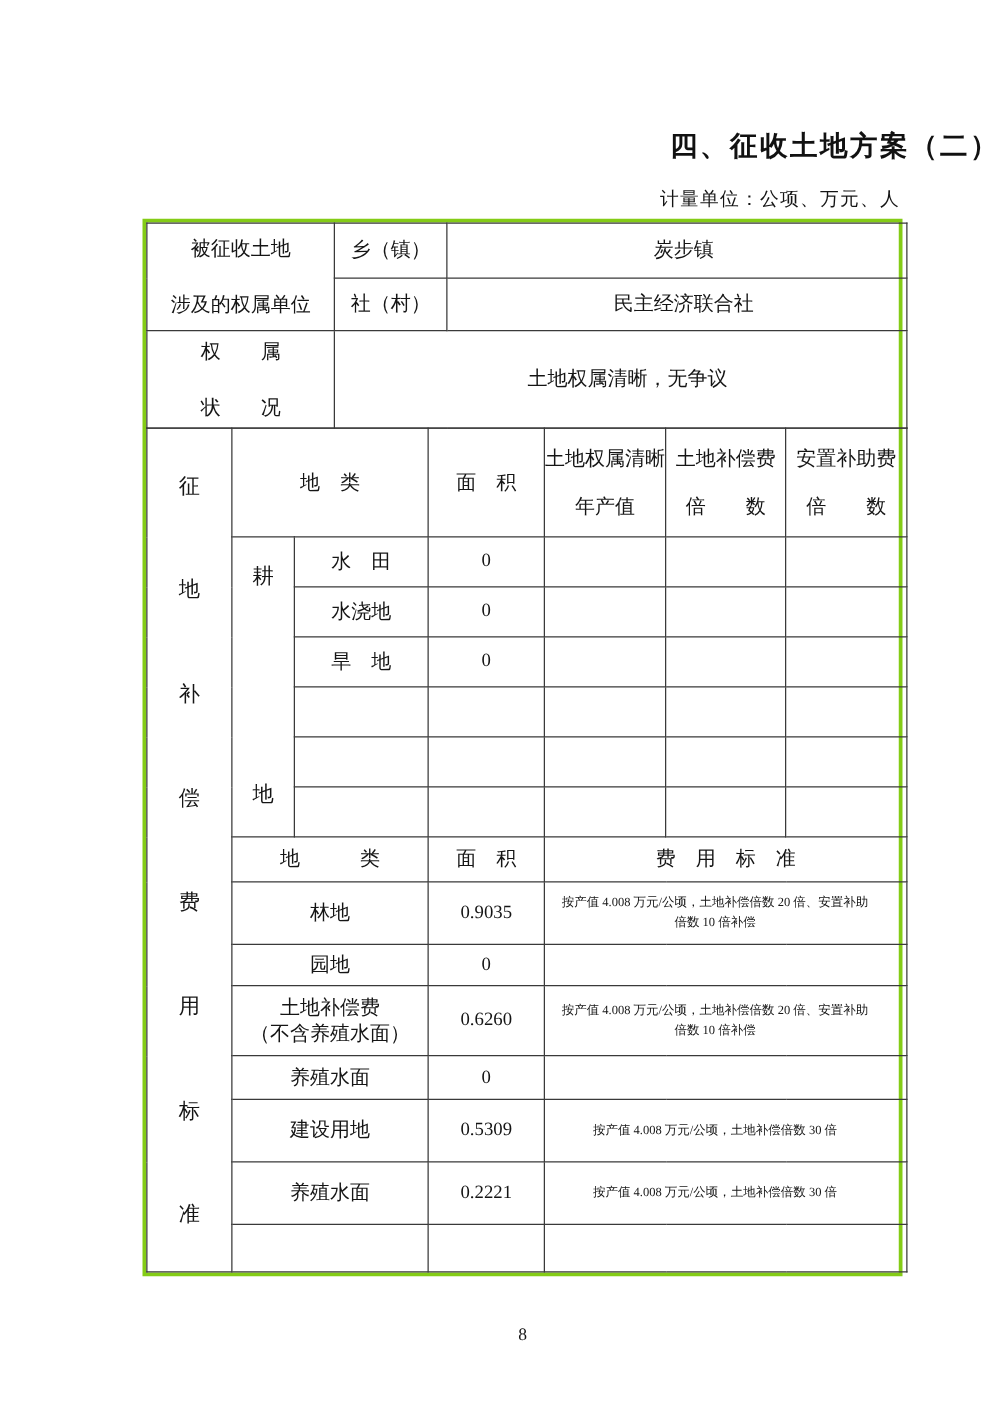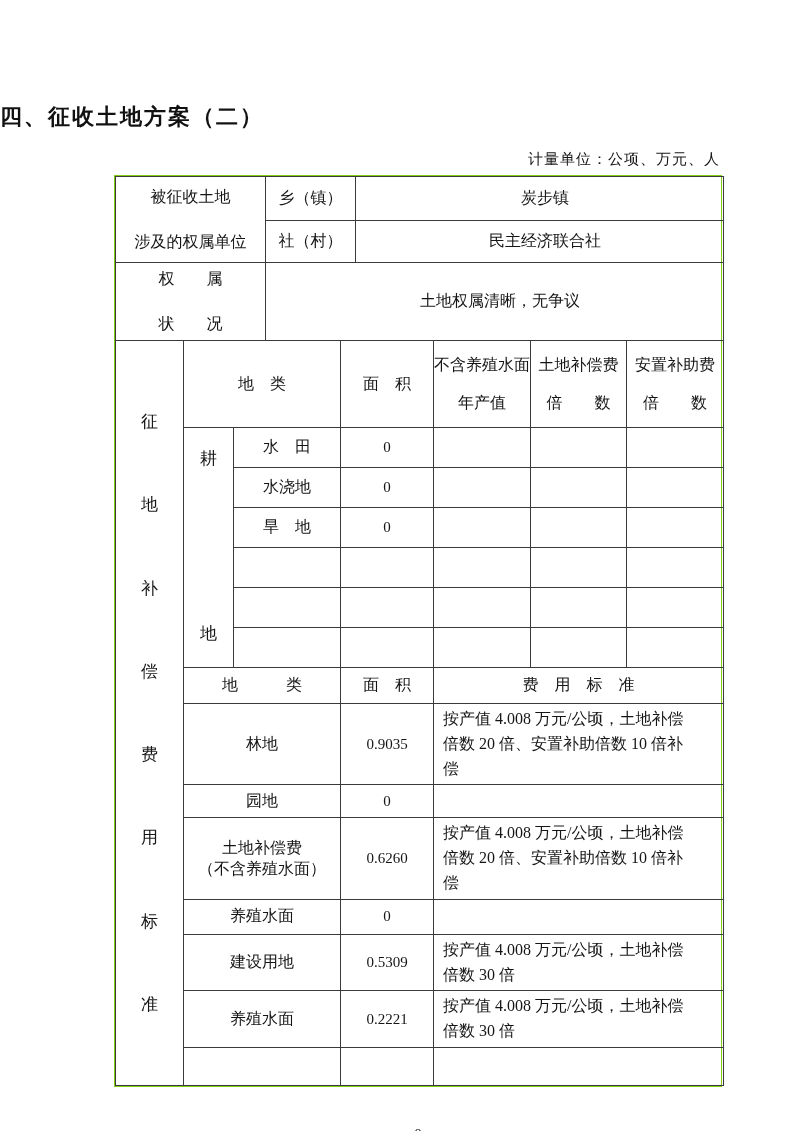--- a/index.html
+++ b/index.html
@@ -3,46 +3,46 @@
 <meta charset="utf-8">
 <style>
   html,body{margin:0;padding:0;}
   body{
     width:800px;height:1131px;background:#ffffff;
     font-family:"Liberation Serif","DejaVu Serif",serif;
     color:#151515;
   }
   .page{padding-top:102px;}
   .doc-title{
-    text-align:left;font-size:22px;font-weight:bold;
+    text-align:right;font-size:22px;font-weight:bold;
     letter-spacing:2px;margin:0 0 14px 0;color:#111;
   }
   .content{width:608px;margin:16px auto;padding-left:36px;}
   .unit-note{
     text-align:right;font-size:15px;margin:18px 2px 6px 0;letter-spacing:1px;
   }
-  .tbl-wrap{border:1px solid #84cc16;}
+  .tbl-wrap{border:3px solid #84cc16;}
   table{border-collapse:collapse;table-layout:fixed;width:608px;}
   td{
     border:1px solid #3a3a3a;text-align:center;vertical-align:middle;
     font-size:16px;padding:0;color:#151515;
   }
   .t2{margin-top:-1px;}
   
   .rh44{height:44px}.rh42{height:42px}.rh78{height:78px}
   .rh87{height:87px}.rh40{height:40px}.rh36{height:36px}
   .rh50{height:50px}.rh33{height:33px}.rh56{height:56px}
   .rh35{height:35px}.rh38{height:38px}
   
   .lv{text-align:center;padding-left:11px;}
   .stack{display:flex;flex-direction:column;justify-content:center;align-items:center;gap:17px;}
   .stack.g24{gap:24px;}
   .nowrap{white-space:nowrap;}
   .fee{
-    text-align:left;padding:3px 26px 3px 9px;font-size:16px;line-height:1.55;
+    text-align:center;padding:3px 26px 3px 9px;font-size:10px;line-height:1.55;
   }
   .num{font-size:15px;}
   .vside{
     height:666px;display:flex;flex-direction:column;justify-content:space-around;
     align-items:center;font-size:17px;
   }
   .vgrp{
     height:234px;box-sizing:border-box;padding:16px 0 20px 0;
     display:flex;flex-direction:column;justify-content:space-between;
     align-items:center;font-size:17px;
@@ -115,21 +115,21 @@
               <span>费</span>
               <span>用</span>
               <span>标</span>
               <span>准</span>
             </div>
           </td>
           <td colspan="2">地　类</td>
           <td>面　积</td>
           <td>
             <div class="stack">
-              <span class="nowrap">不含养殖水面</span>
+              <span class="nowrap">土地权属清晰</span>
               <span class="nowrap">年产值</span>
             </div>
           </td>
           <td>
             <div class="stack">
               <span class="nowrap">土地补偿费</span>
               <span class="nowrap">倍　　数</span>
             </div>
           </td>
           <td>

